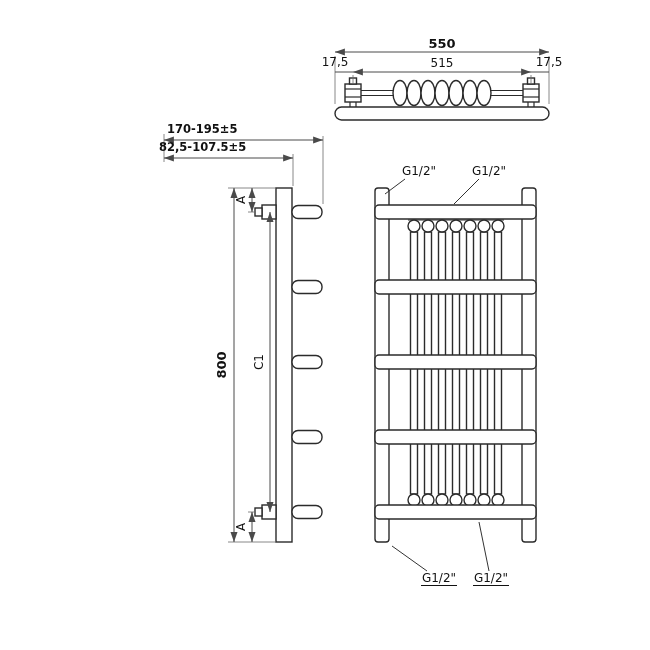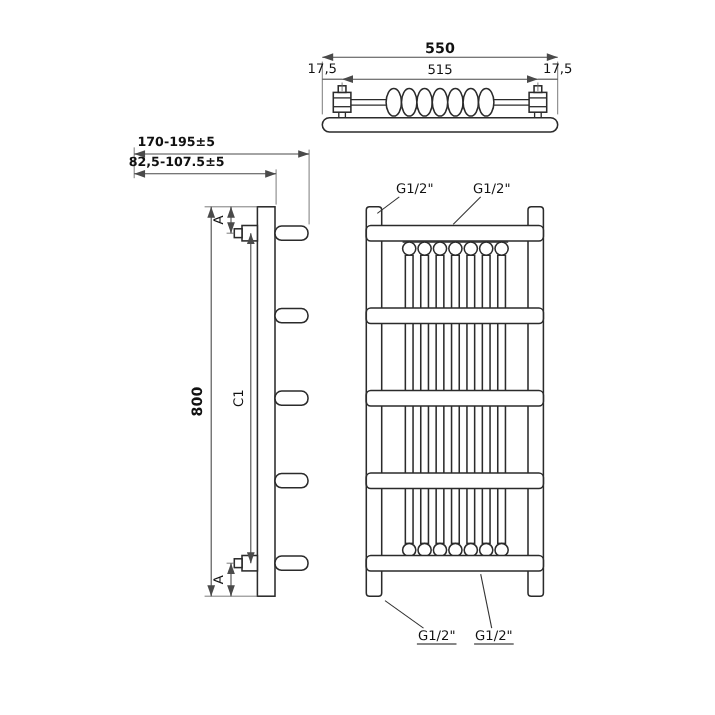--- a/index.html
+++ b/index.html
@@ -1,16 +1,16 @@
 <!DOCTYPE html>
 <html><head>
 <meta charset="utf-8">
 <style>
   html,body{margin:0;padding:0;background:#ffffff;}
-  .canvas{width:580px;height:650px;position:relative;background:#ffffff;overflow:hidden;}
+  .canvas{width:580px;height:650px;position:relative;background:#ffffff;overflow:hidden;padding-left:42px;}
   svg{display:block;}
   text{font-family:"DejaVu Sans",sans-serif;fill:#111111;font-size:12px;}
   .b{font-weight:bold;}
   .big{font-size:13px;}
   .sm{font-size:11.5px;}
   .part{fill:#ffffff;stroke:#2b2b2b;stroke-width:1.4;}
   .pline{stroke:#2b2b2b;stroke-width:1.2;fill:none;}
   .dim{stroke:#4a4a4a;stroke-width:1;fill:none;}
   .ext{stroke:#6a6a6a;stroke-width:0.8;fill:none;}
   .leader{stroke:#333333;stroke-width:1;fill:none;}

